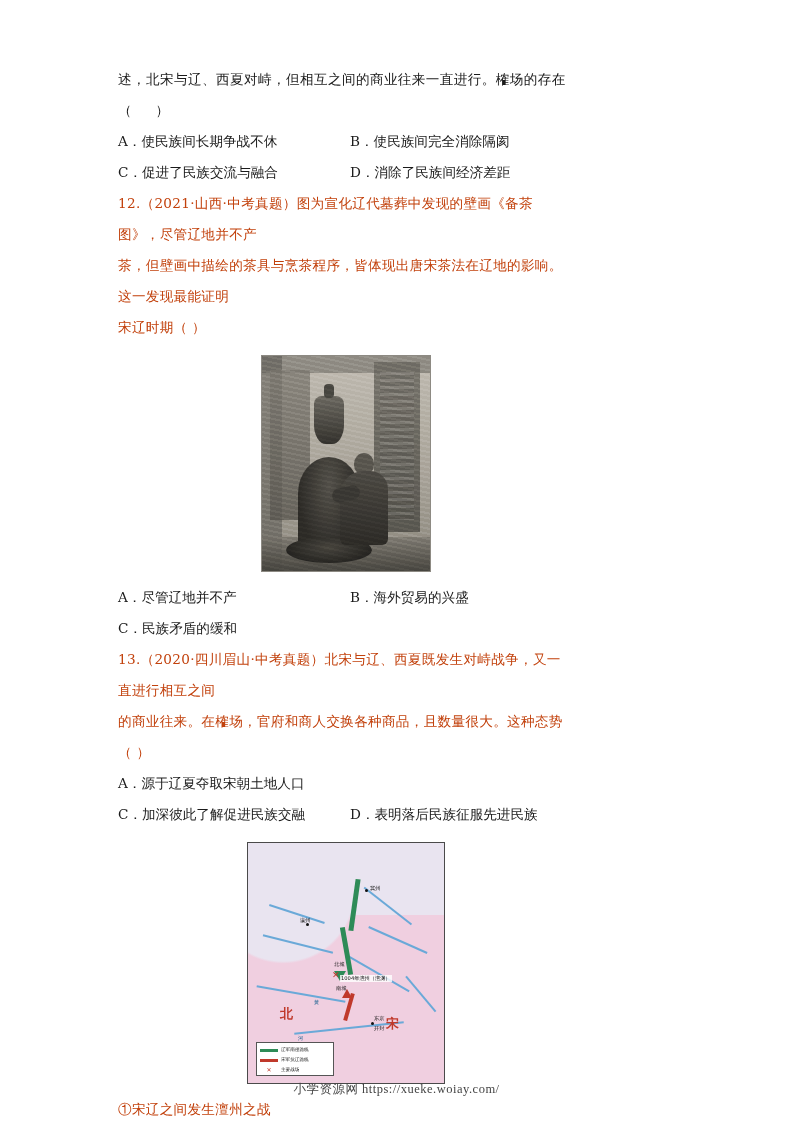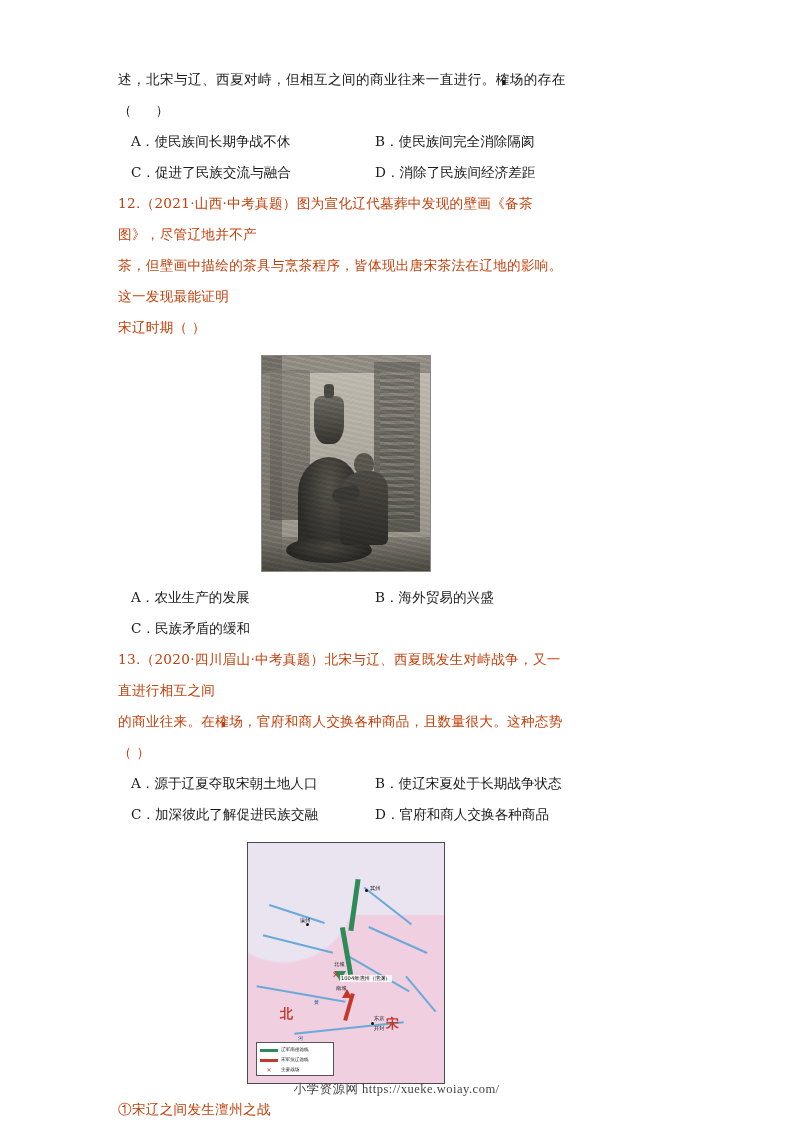--- a/index.html
+++ b/index.html
@@ -35,22 +35,22 @@
     line-height: 31px;
     letter-spacing: 0.3px;
     color: #c2410c;
   }
   .opts {
     display: flex;
     line-height: 31px;
     font-size: 13.6px;
     color: #1a1a1a;
   }
-  .opt-a { width: 232px; flex: 0 0 232px; margin-left: 13px; }
-  .opt-b { flex: 1 1 auto; margin-left: 12px; }
+  .opt-a { width: 232px; flex: 0 0 232px; }
+  .opt-b { flex: 1 1 auto; }
   .figure {
     display: flex;
     justify-content: center;
     margin: 12px 0 10px 0;
   }
 
   
   .mural {
     width: 168px;
     height: 215px;
@@ -218,37 +218,36 @@
       <div class="figurePerson">
         <div class="head"></div>
         <div class="body"></div>
         <div class="arm"></div>
       </div>
       <div class="grain"></div>
     </div>
   </div>
 
   <div class="opts">
-    <div class="opt-a">A．农业生产的发展</div>
+    <div class="opt-a">A．尽管辽地并不产</div>
     <div class="opt-b">B．海外贸易的兴盛</div>
   </div>
   <div class="opts">
     <div class="opt-a">C．民族矛盾的缓和</div>
   </div>
 
   <div class="q-line">13.（2020·四川眉山·中考真题）北宋与辽、西夏既发生对峙战争，又一直进行相互之间</div>
   <div class="q-line">的商业往来。在榷场，官府和商人交换各种商品，且数量很大。这种态势（     ）</div>
 
   <div class="opts">
     <div class="opt-a">A．源于辽夏夺取宋朝土地人口</div>
-    <div class="opt-b">B．使辽宋夏处于长期战争状态</div>
   </div>
   <div class="opts">
     <div class="opt-a">C．加深彼此了解促进民族交融</div>
-    <div class="opt-b">D．官府和商人交换各种商品</div>
+    <div class="opt-b">D．表明落后民族征服先进民族</div>
   </div>
 
 
   <div class="figure">
     <div class="mapbox">
       <div class="plain"></div>
 
       <div class="river" style="left:20px;top:70px;width:58px;height:1.5px;transform:rotate(18deg);"></div>
       <div class="river" style="left:14px;top:100px;width:72px;height:1.5px;transform:rotate(14deg);"></div>
       <div class="river" style="left:110px;top:62px;width:60px;height:1.5px;transform:rotate(38deg);"></div>

